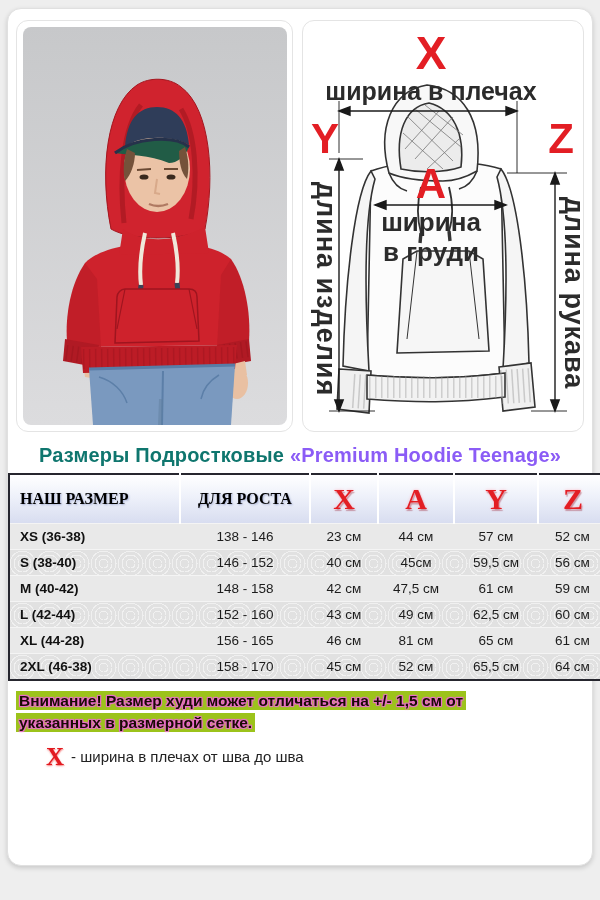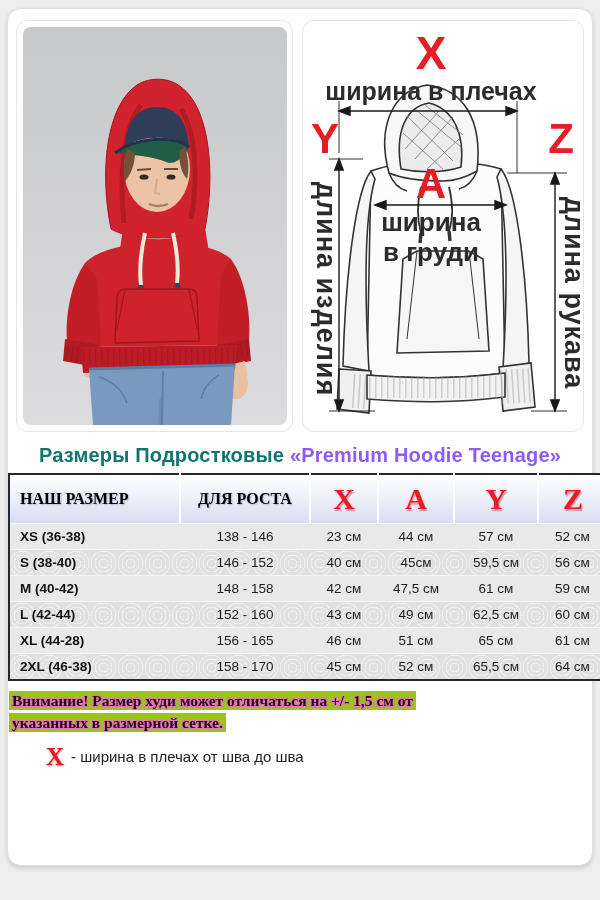--- a/index.html
+++ b/index.html
@@ -60,21 +60,21 @@
   .size-table tbody tr:nth-child(even){
     background-color:#e1e1e1;
     background-image:radial-gradient(circle at center,
       rgba(255,255,255,0) 0 4px, rgba(255,255,255,.55) 4px 5px,
       rgba(255,255,255,0) 5px 8px, rgba(255,255,255,.55) 8px 9px,
       rgba(255,255,255,0) 9px 12px, rgba(255,255,255,.5) 12px 13px,
       rgba(255,255,255,0) 13px);
     background-size:27px 27px;
   }
   
-  .warning{margin:9px 8px 0 1px;font-size:15.5px;font-weight:bold;line-height:22px;font-family:Liberation Serif, serif;}
+  .warning{margin:9px 8px 0 8px;font-size:15.5px;font-weight:bold;line-height:22px;}
   .warning .hl{
     background:#9cc31b;color:#1a0c02;padding:1px 3px;
     -webkit-box-decoration-break:clone;box-decoration-break:clone;
     text-shadow:1px 1px 1px #ee6ad2,-1px -1px 1px #ee6ad2,1px -1px 1px #ee6ad2,-1px 1px 1px #ee6ad2;
   }
   
   .legend{margin:10px 0 0 38px;width:455px;font-size:15px;color:#222;}
   .legend-item{line-height:26px;margin-bottom:2px;}
   .legend-letter{
     font-family:"Liberation Serif",serif;font-weight:bold;color:#e21a20;
@@ -259,21 +259,21 @@
         <td>152 - 160</td>
         <td>43 см</td>
         <td>49 см</td>
         <td>62,5 см</td>
         <td>60 см</td>
       </tr>
       <tr>
         <td class="size-cell">XL (44-28)</td>
         <td>156 - 165</td>
         <td>46 см</td>
-        <td>51 см</td>
+        <td>81 см</td>
         <td>65 см</td>
         <td>61 см</td>
       </tr>
       <tr>
         <td class="size-cell">2XL (46-38)</td>
         <td>158 - 170</td>
         <td>45 см</td>
         <td>52 см</td>
         <td>65,5 см</td>
         <td>64 см</td>

